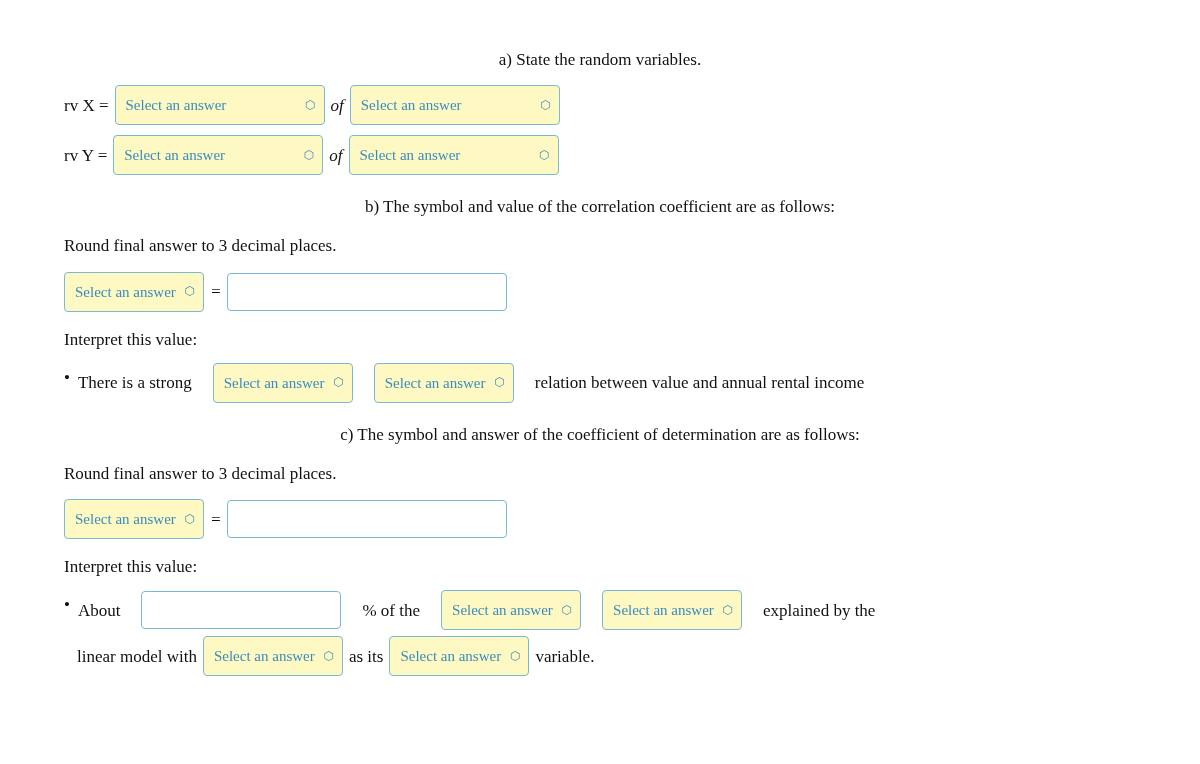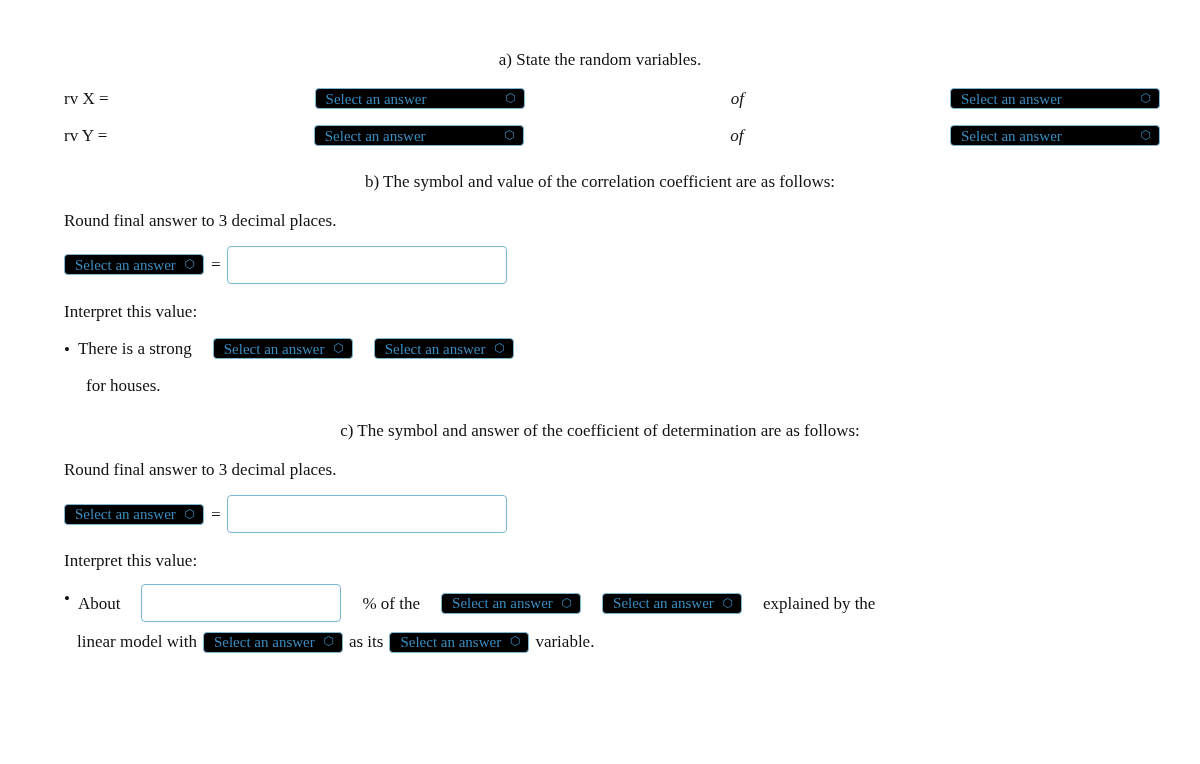--- a/index.html
+++ b/index.html
@@ -10,41 +10,41 @@
       font-size: 17px;
       padding: 28px 40px;
       line-height: 1.6;
     }
     .section-label {
       font-size: 17px;
       margin-bottom: 12px;
       margin-top: 18px;
       text-align: center;
     }
-    .indent1 { margin-left: 24px; justify-content: space-between; }
+    .indent1 { margin-left: 24px; }
     .row {
       display: flex;
       align-items: center;
       flex-wrap: wrap;
       gap: 6px;
       margin-bottom: 10px;
     }
     .select-dropdown {
       display: inline-flex;
       align-items: center;
       border: 1.5px solid #7ab8d4;
       border-radius: 4px;
       padding: 3px 8px 3px 10px;
       font-size: 15px;
       color: #3a8cbf;
-      background: #000000;
+      background: #fef9c3;
       cursor: pointer;
       gap: 4px;
       min-width: 140px;
-      height: 21px;
+      height: 40px;
     }
     .select-dropdown .chevron {
       font-size: 12px;
       color: #3a8cbf;
       margin-left: auto;
     }
     .select-dropdown-wide {
       min-width: 210px;
     }
     .text-input {
@@ -139,23 +139,23 @@
       <div class="inline-flex">
         <span>There is a strong</span>
         <div class="select-dropdown">
           <span>Select an answer</span>
           <span class="chevron">⬡</span>
         </div>
         <div class="select-dropdown">
           <span>Select an answer</span>
           <span class="chevron">⬡</span>
         </div>
-      </div>
-    </div>
-    <div style="margin-left: 22px;">for houses.</div>
+        <span>relation between value and annual rental income</span>
+      </div>
+    </div>
   </div>
 </div>
 
 <div style="margin-top: 18px;">
   <div class="section-label">c) The symbol and answer of the coefficient of determination are as follows:</div>
   <div class="indent1 sub-section">
     <div style="margin-bottom: 12px;">Round final answer to 3 decimal places.</div>
     <div class="row">
       <div class="select-dropdown">
         <span>Select an answer</span>

